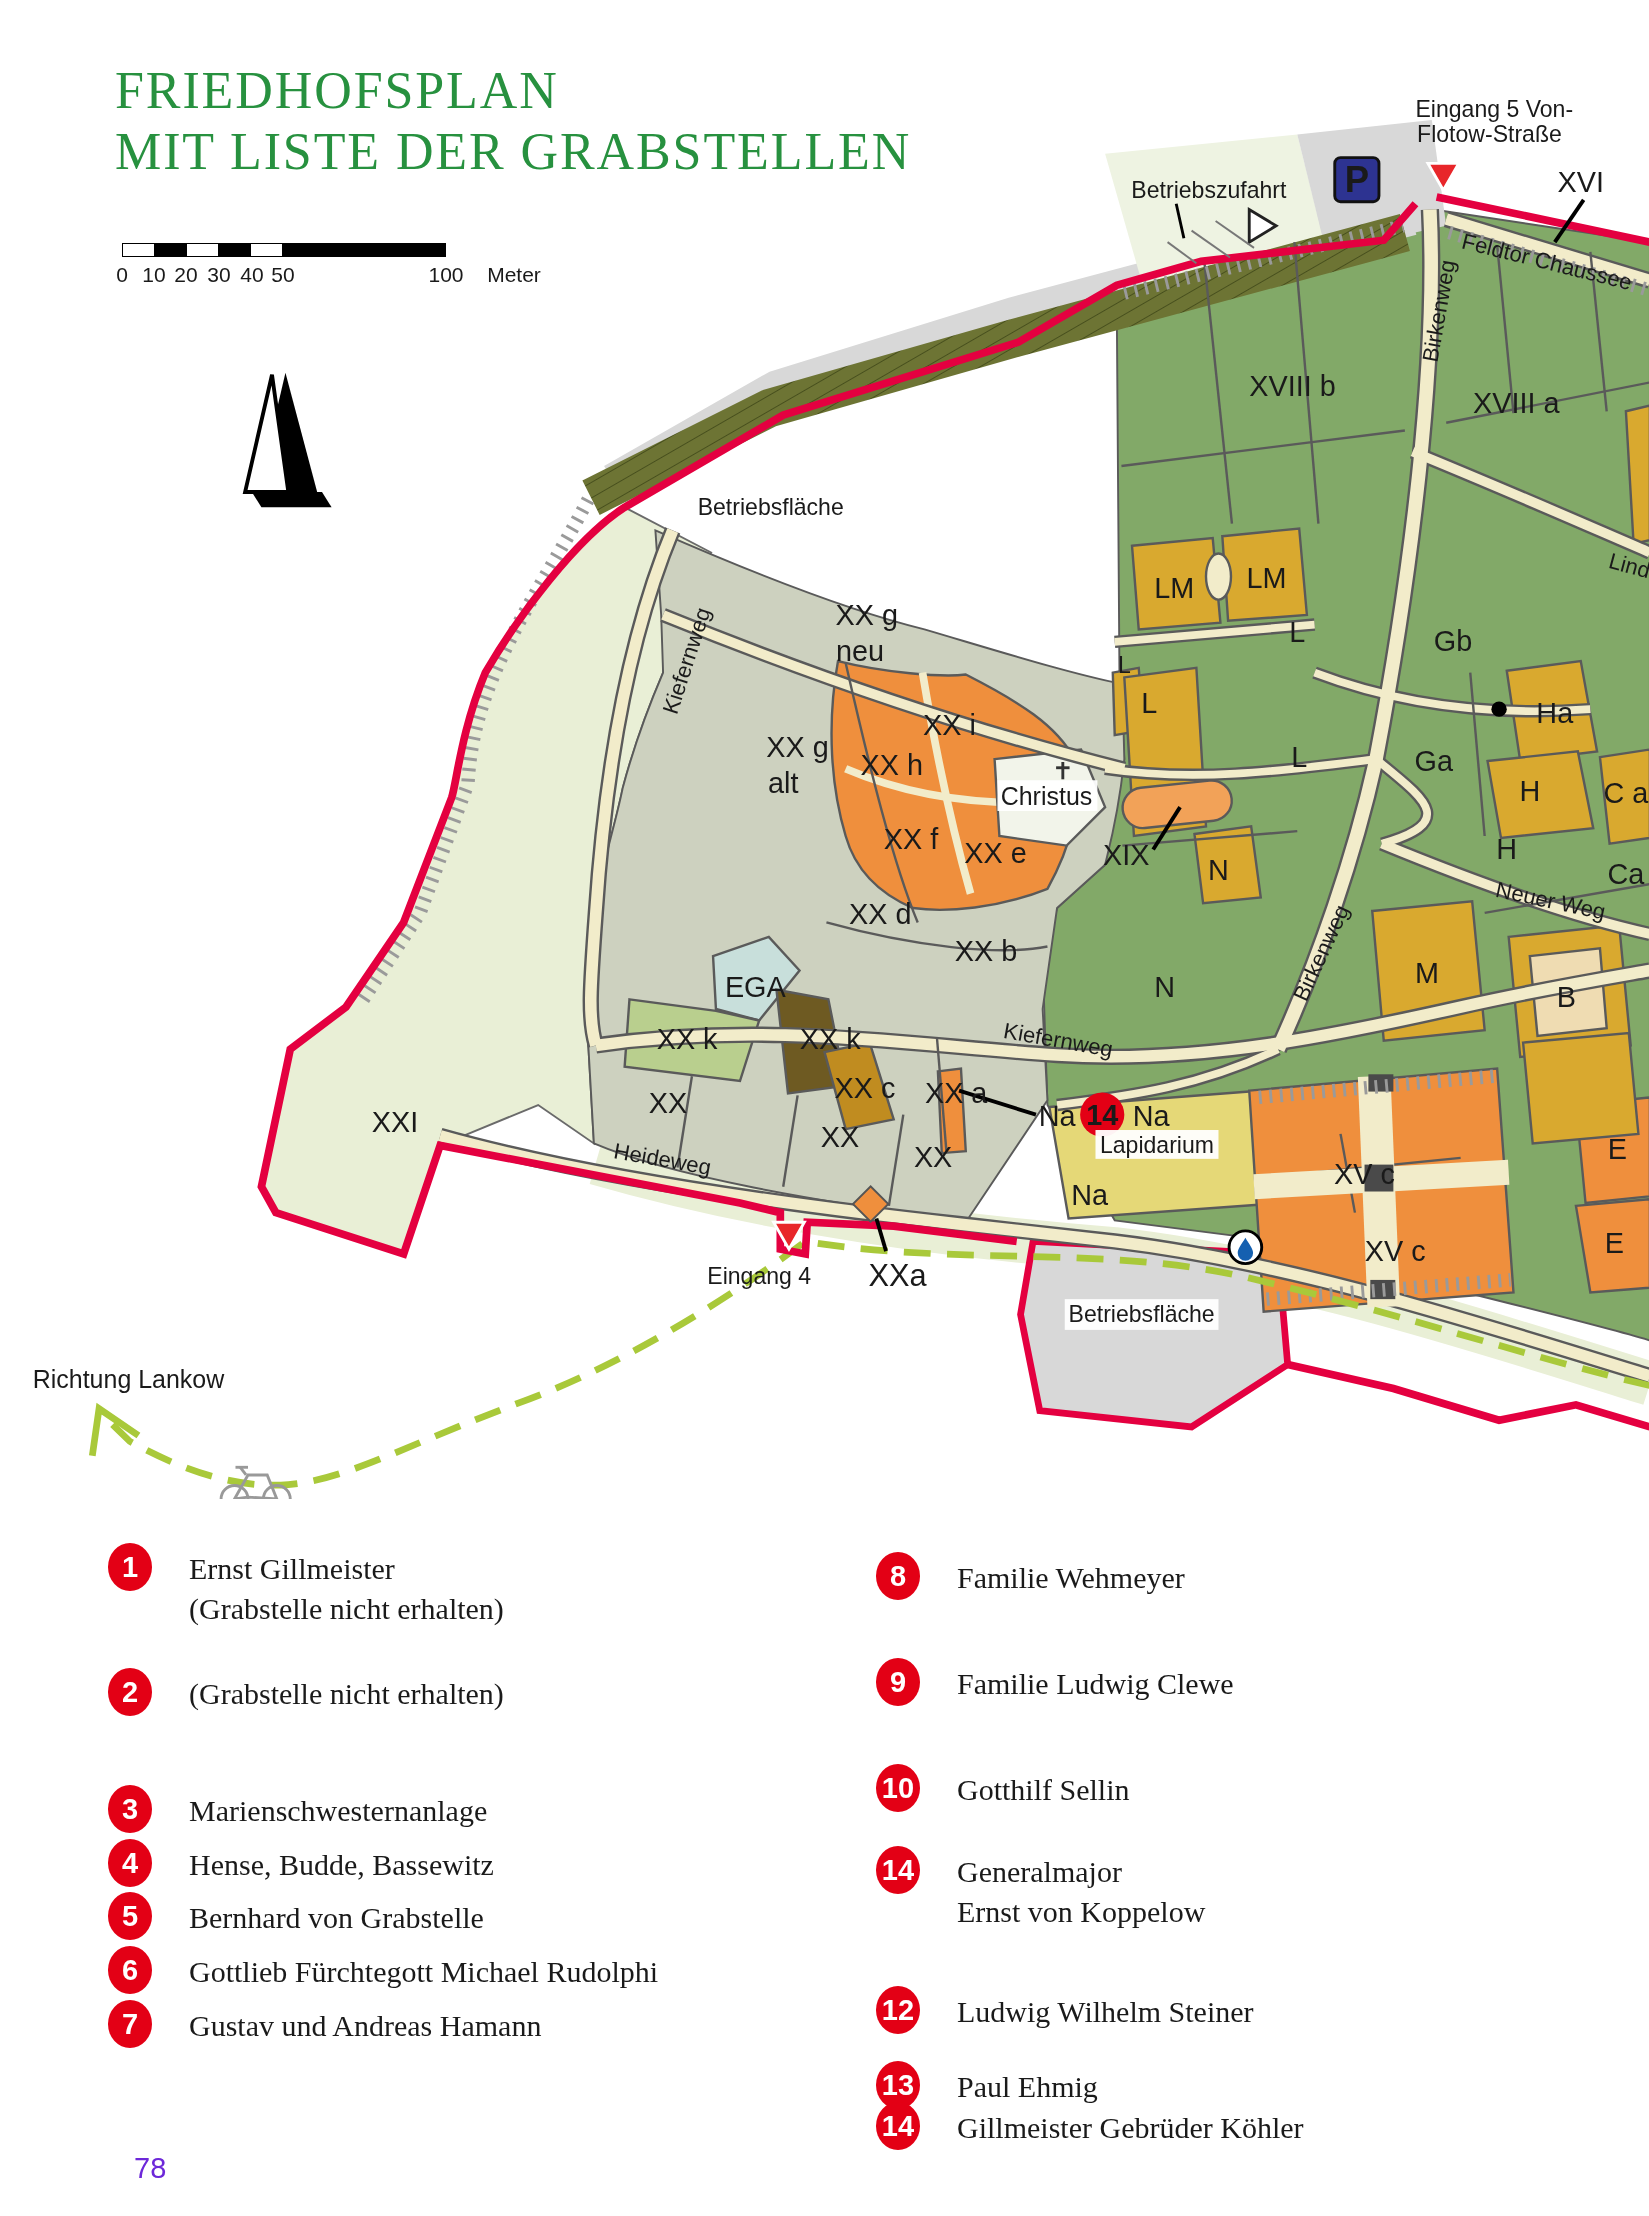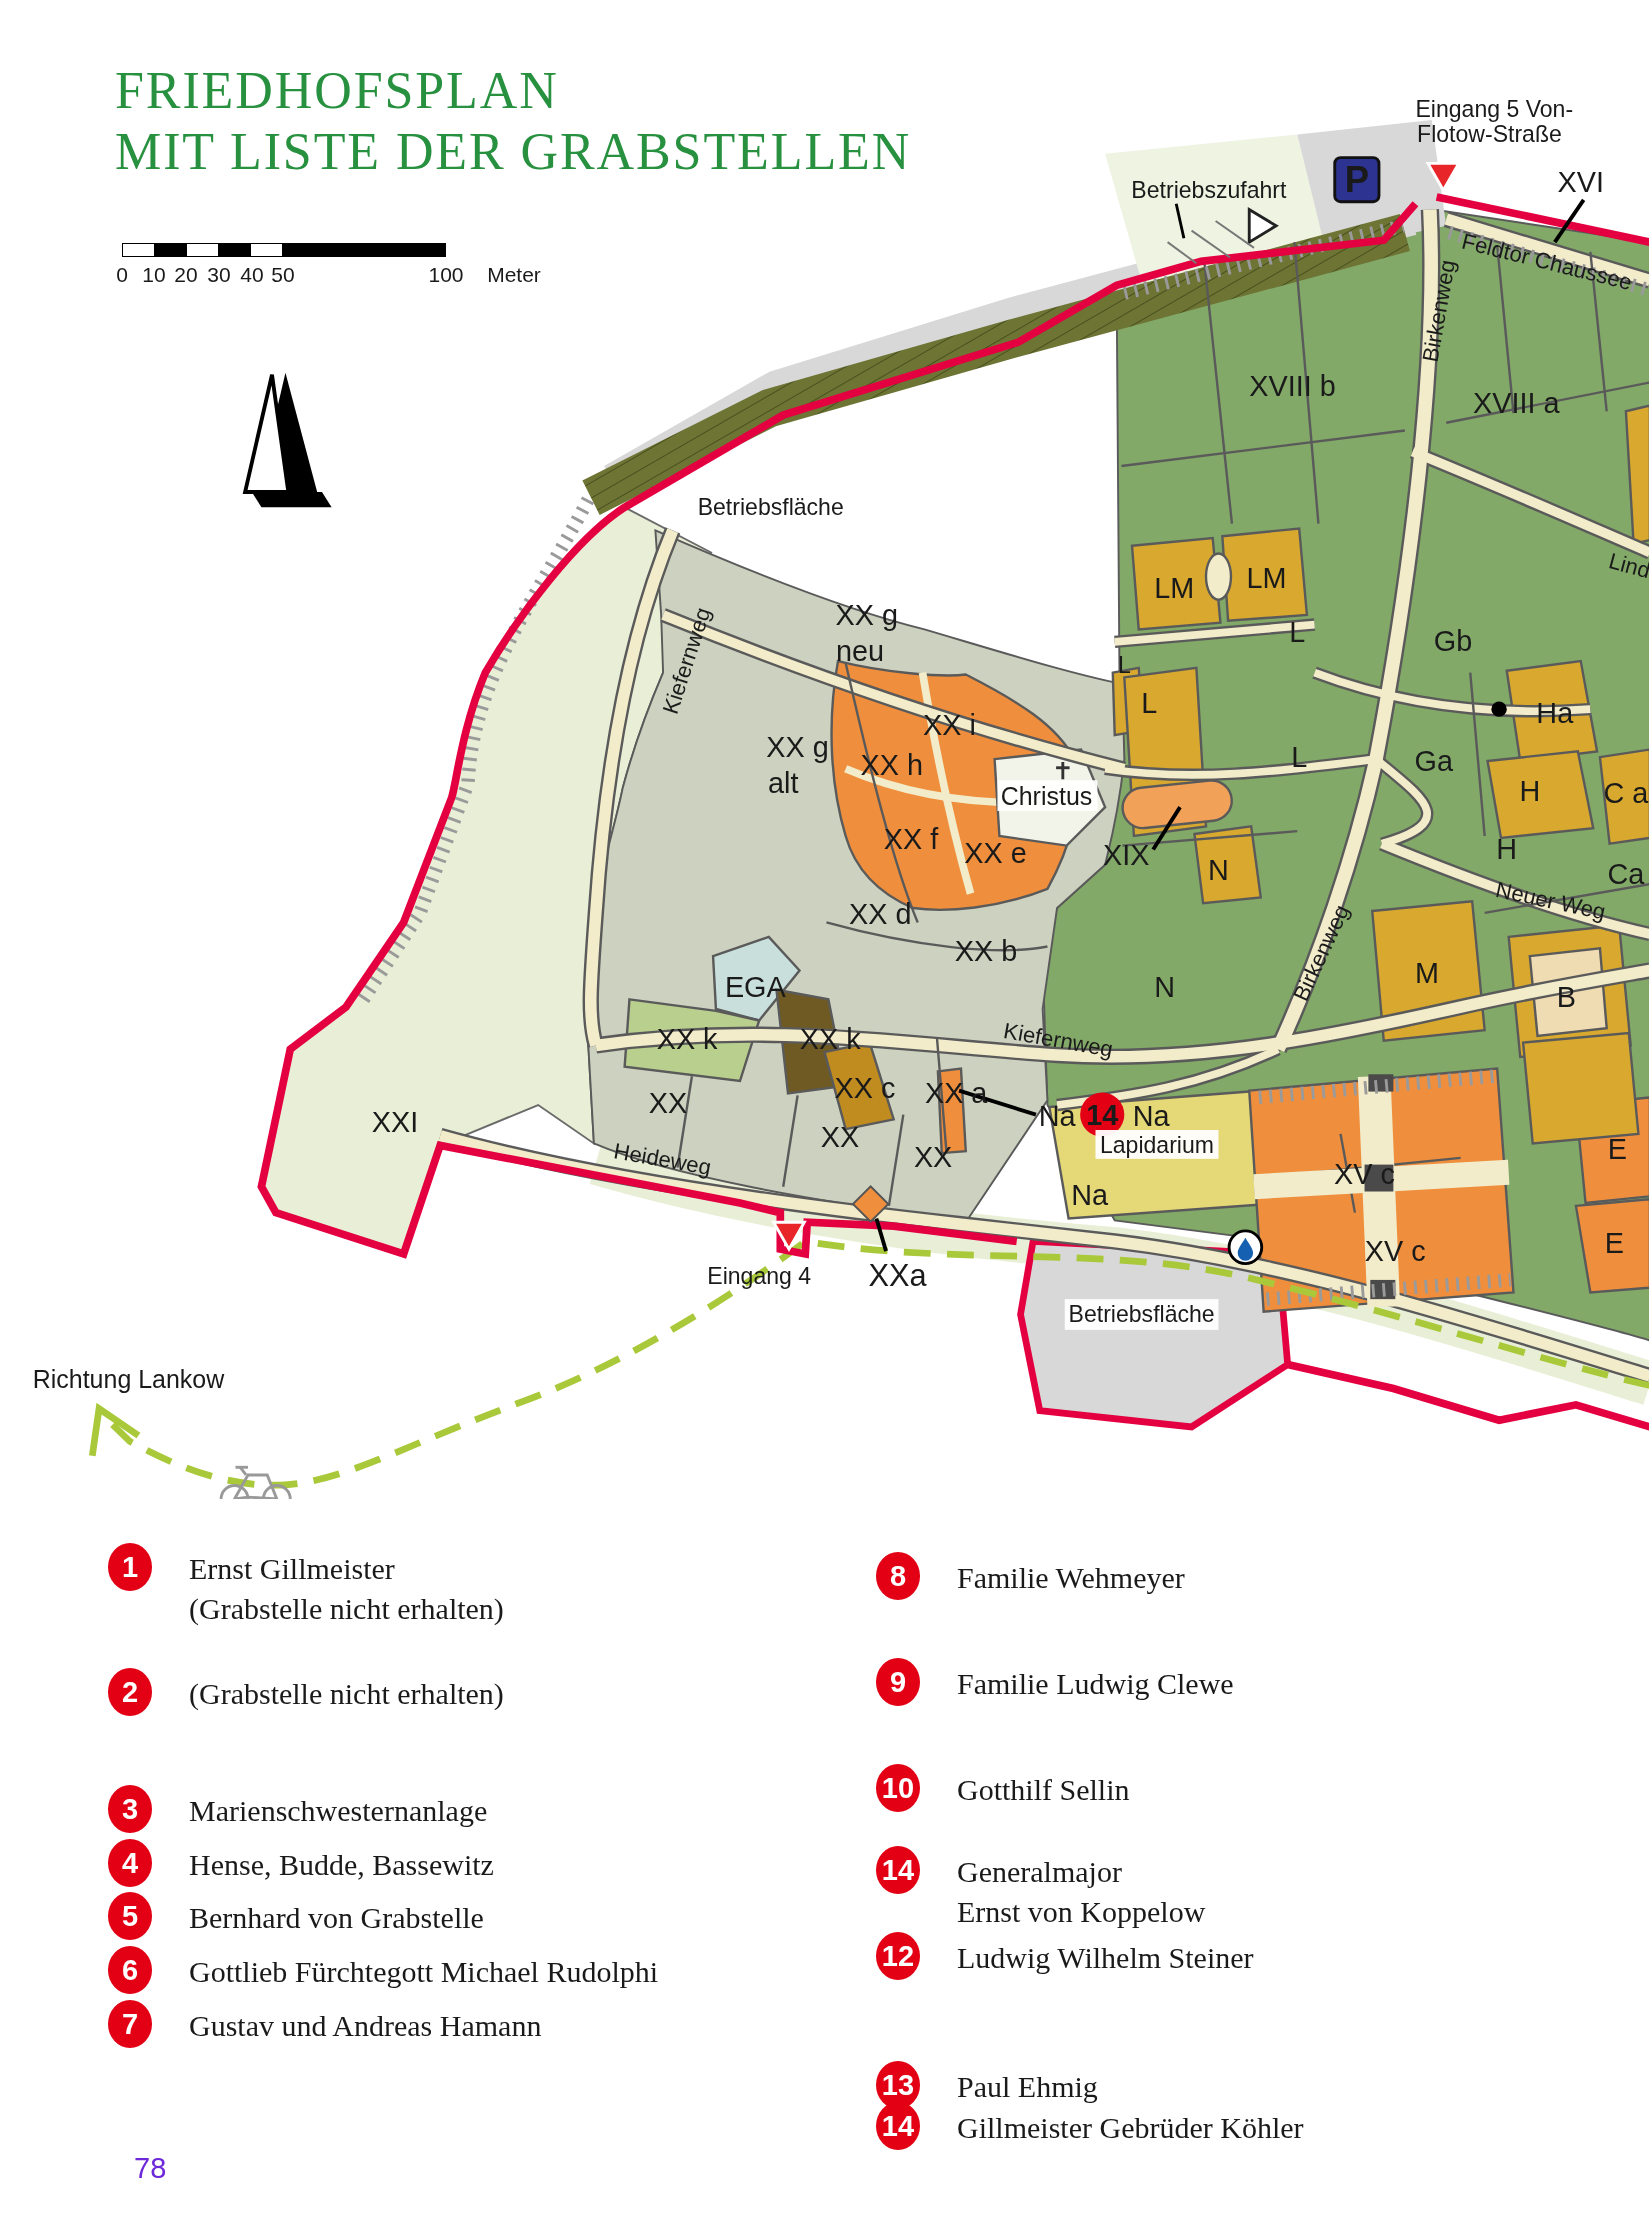--- a/index.html
+++ b/index.html
@@ -387,21 +387,21 @@
           <div>Gotthilf Sellin</div>
         </div>
     </div>
     <div class="legend-item" style="left:876px;top:1852px;">
       <div class="badge">14</div>
       <div class="ltext">
           <div>Generalmajor</div>
           <div>Ernst von Koppelow</div>
         </div>
     </div>
-    <div class="legend-item" style="left:876px;top:1938px;">
+    <div class="legend-item" style="left:876px;top:1992px;">
       <div class="badge">12</div>
       <div class="ltext">
           <div>Ludwig Wilhelm Steiner</div>
         </div>
     </div>
     <div class="legend-item" style="left:876px;top:2035px;margin-top:32px;">
       <div class="badge">13</div>
       <div class="ltext">
           <div>Paul Ehmig</div>
         </div>

